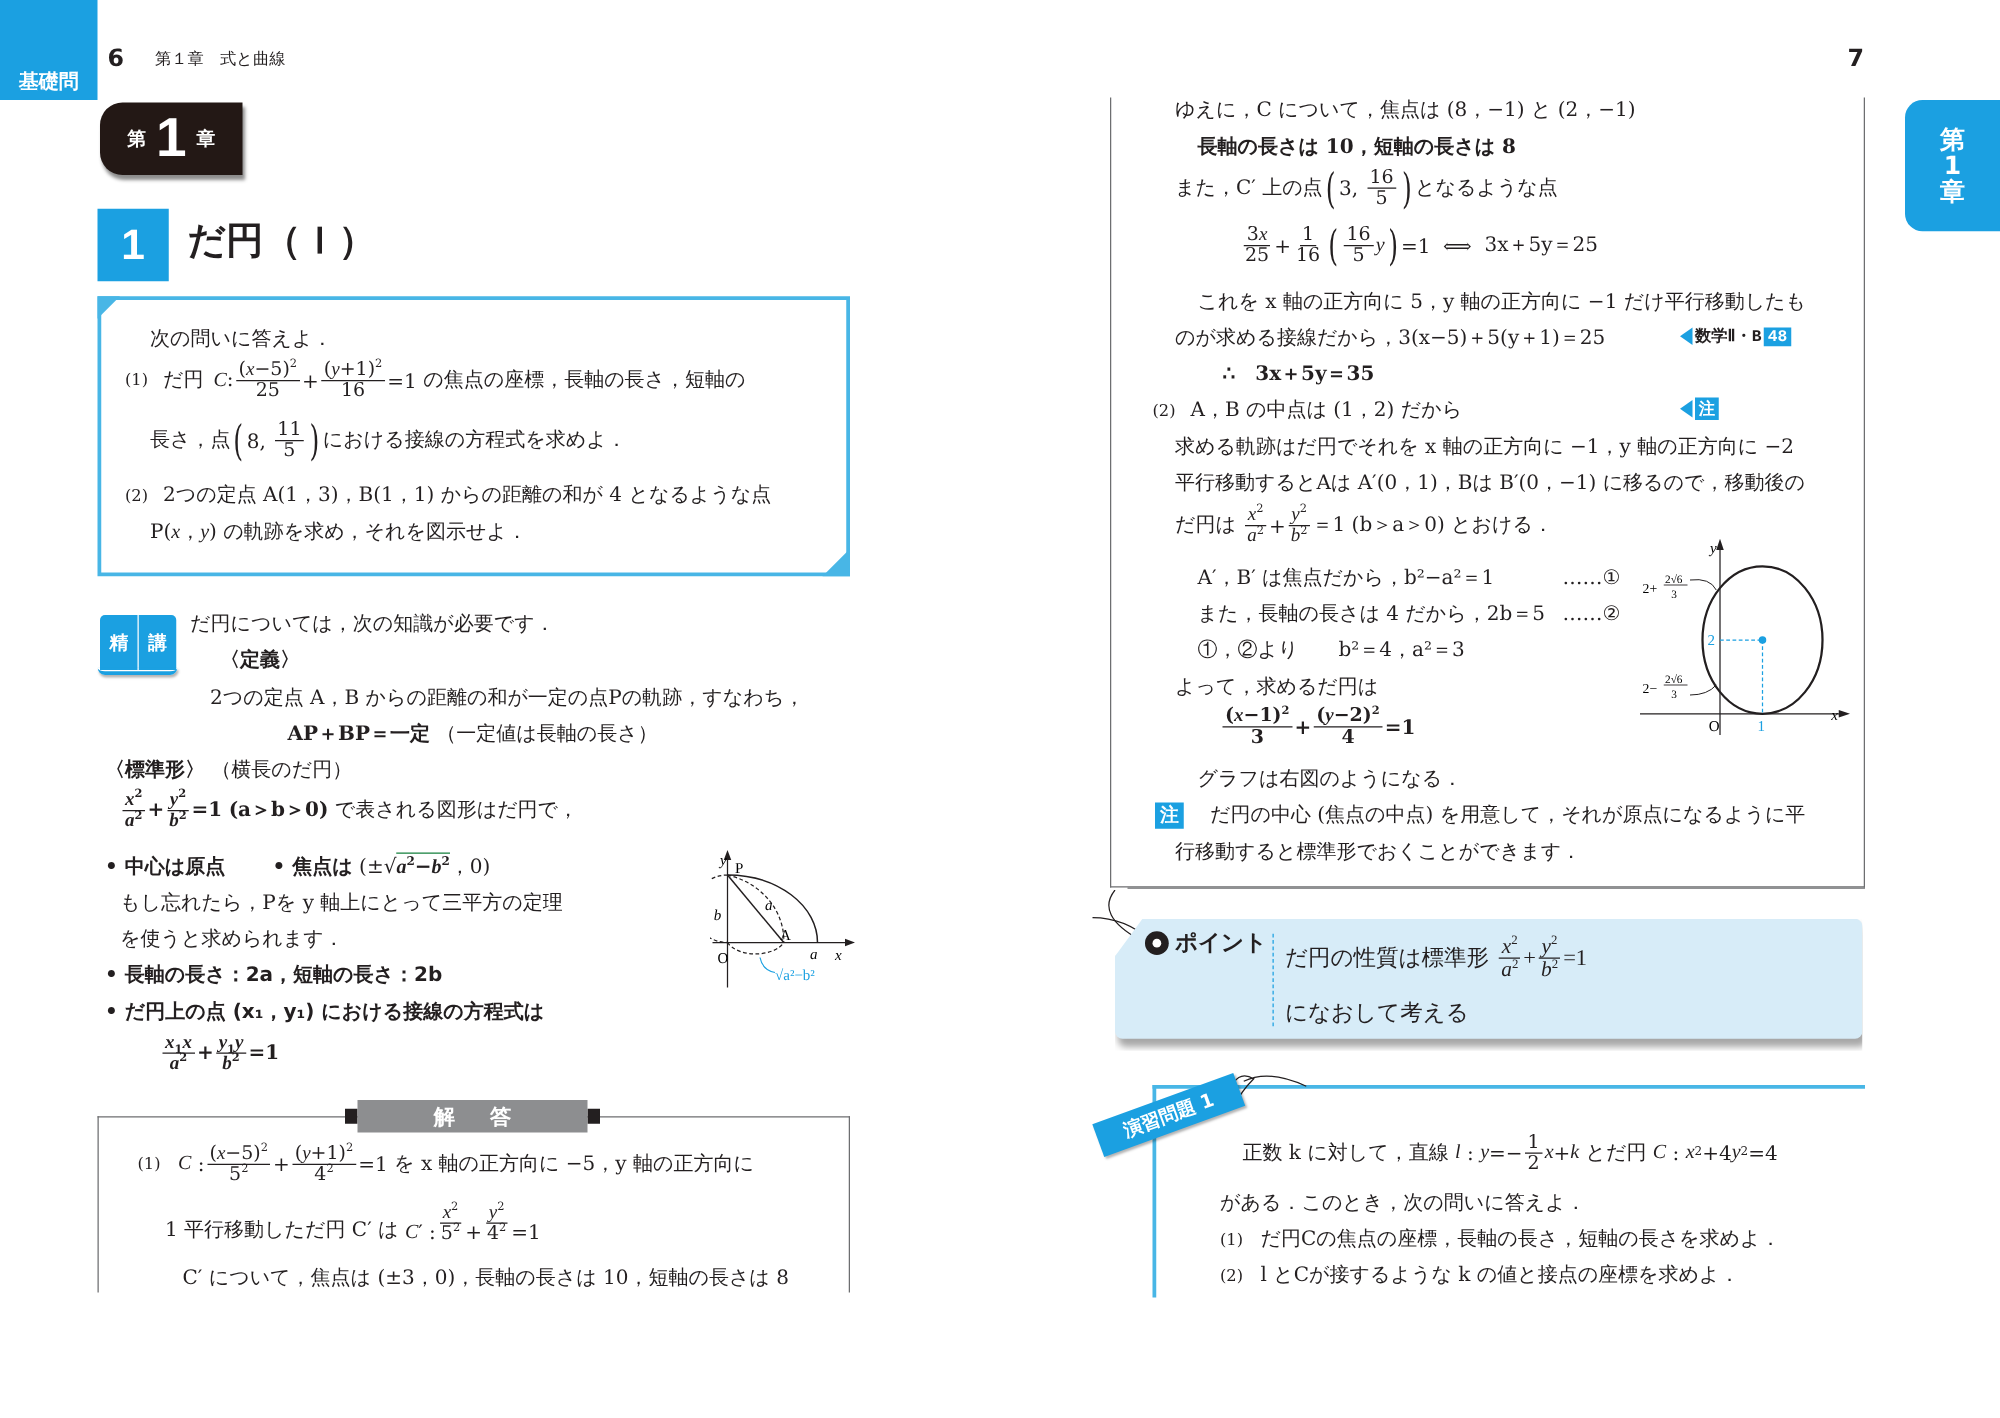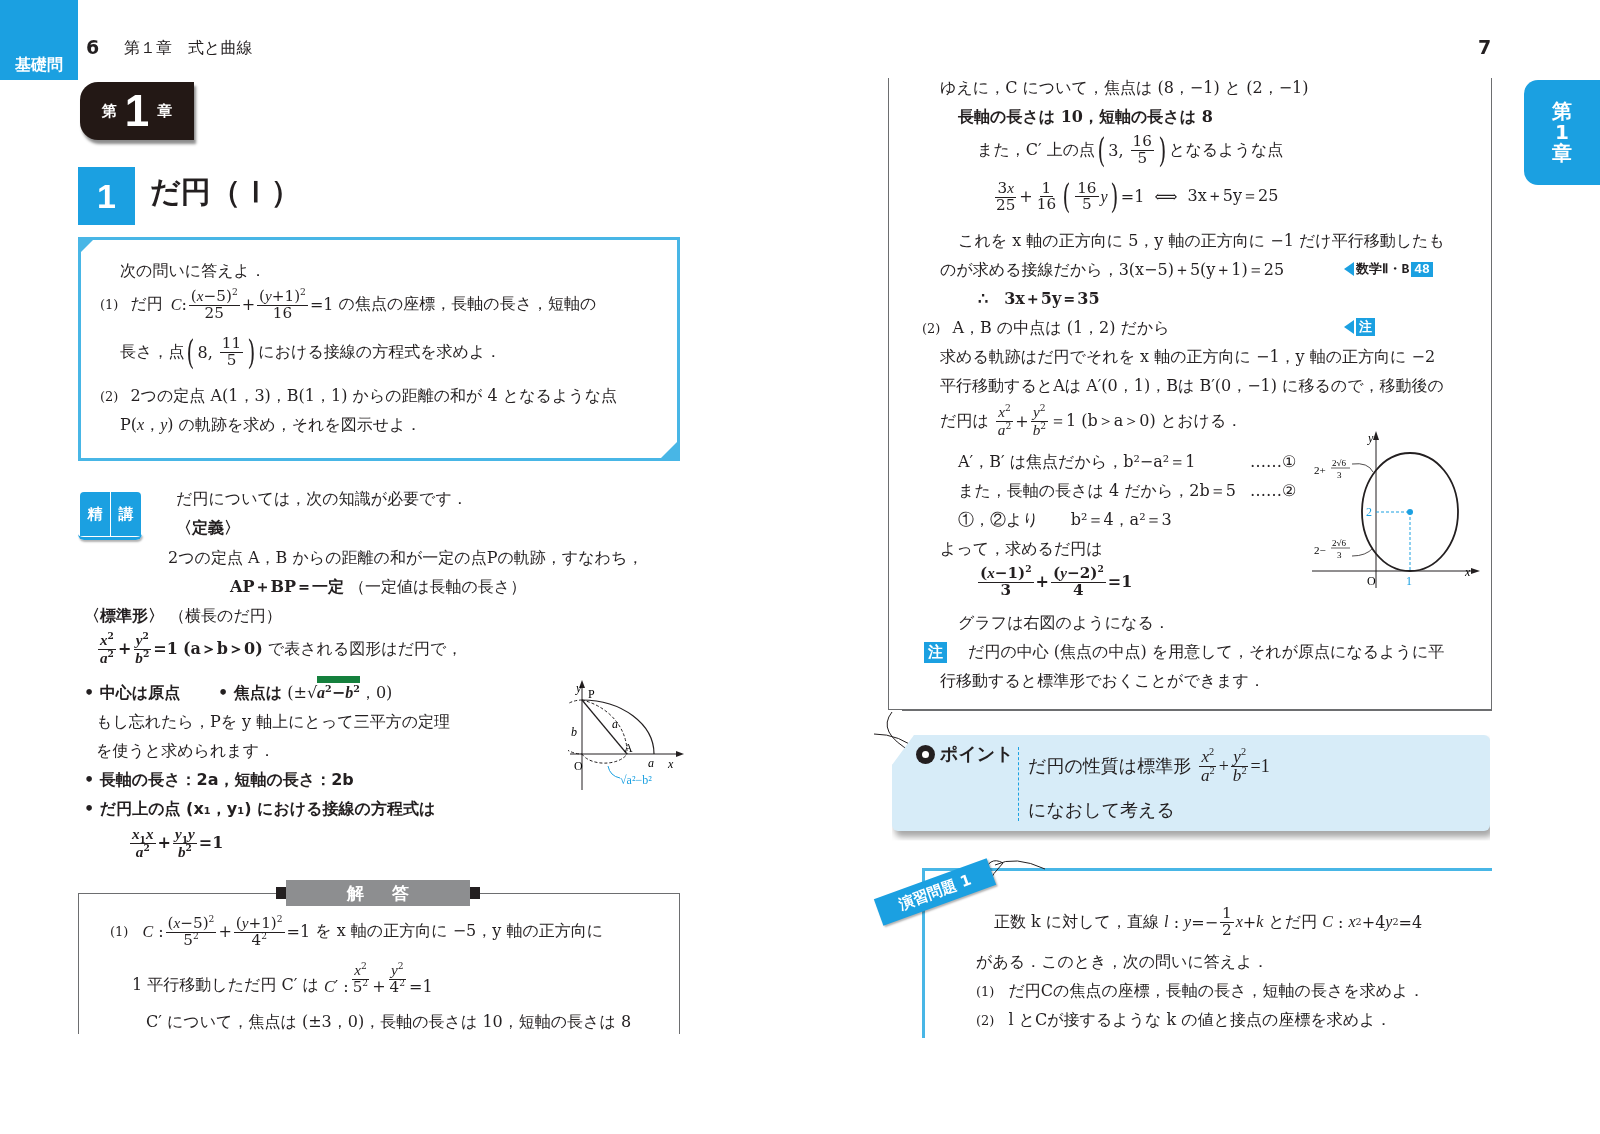--- a/index.html
+++ b/index.html
@@ -15,21 +15,21 @@
   .frac { display: inline-flex; flex-direction: column; align-items: center; vertical-align: middle; margin: 0 2px; line-height: 1.05; }
   .frac .num { border-bottom: 1px solid #231f20; padding: 0 2px; font-size: 0.95em; }
   .frac .den { padding: 0 2px; font-size: 0.95em; }
   sup { font-size: 0.6em; vertical-align: super; line-height: 0; }
   sub { font-size: 0.6em; vertical-align: sub; line-height: 0; }
   .paren-big { display: inline-block; font-size: 2.1em; vertical-align: middle; line-height: 1; transform: scaleX(0.6); font-weight: 200; }
 
   
   .kiso-tab { left: 0; top: 0; width: 78px; height: 80px; background: #1ba0e1; color: #fff; font-weight: bold; font-size: 16px; display: flex; align-items: flex-end; justify-content: center; padding-bottom: 4px; }
   .page-num { font-weight: bold; font-size: 19px; }
-  .running-head { font-size: 16px; }
+  .running-head { font-size: 13px; }
 
   
   .chap-banner { left: 80px; top: 82px; width: 605px; height: 60px; }
   .chap-dark { position: absolute; left: 0; top: 0; width: 114px; height: 58px; background: #231815; border-radius: 18px 0 0 18px; box-shadow: 2px 4px 3px rgba(0,0,0,0.45); color: #fff; display: flex; align-items: center; justify-content: center; gap: 8px; }
   .chap-dark .small { font-size: 15px; font-weight: bold; }
   .chap-dark .big { font-size: 44px; font-weight: bold; font-family: "Liberation Sans", sans-serif; }
   .chap-light { position: absolute; left: 120px; top: 0; right: 0; height: 56px; background: linear-gradient(#e4e5e6, #d3d4d5); border-radius: 0 18px 0 0; box-shadow: 2px 4px 3px rgba(0,0,0,0.4); display: flex; align-items: center; padding-left: 8px; }
   .chap-light span { font-size: 32px; font-weight: bold; color: #231f20; }
 
   
@@ -124,38 +124,38 @@
 <div class="line" style="left:100px; top:386px;">
   <span style="font-size:13px; margin-right:12px;">(2)</span><span>2つの定点 A(1，3)，B(1，1) からの距離の和が 4 となるような点</span>
 </div>
 <div class="line" style="left:120px; top:415px;">P(<i class="v">x</i>，<i class="v">y</i>) <span>の軌跡を求め，それを図示せよ．</span></div>
 
 <div class="abs seiko sans">
   <div class="pg pgl">精</div>
   <div class="pg pgr">講</div>
   <div class="base"></div>
 </div>
-<div class="line" style="left:176px; top:489px;">だ円については，次の知識が必要です．</div>
+<div class="line" style="left:152px; top:489px;">だ円については，次の知識が必要です．</div>
 <div class="line sans" style="left:176px; top:518px; font-weight:bold;">〈定義〉</div>
 <div class="line" style="left:168px; top:548px;">2つの定点 A，B からの距離の和が一定の点Pの軌跡，すなわち，</div>
 <div class="line" style="left:230px; top:577px;"><b>AP＋BP＝一定</b> <span>（一定値は長軸の長さ）</span></div>
 <div class="line" style="left:84px; top:606px;"><b class="sans">〈標準形〉</b> <span>（横長のだ円）</span></div>
 <div class="line" style="left:96px; top:632px; display:flex; align-items:center;">
   <b><span class="frac">
         <span class="num"><i class="v">x</i><sup>2</sup></span>
         <span class="den"><i class="v">a</i><sup>2</sup></span>
       </span>+<span class="frac">
         <span class="num"><i class="v">y</i><sup>2</sup></span>
         <span class="den"><i class="v">b</i><sup>2</sup></span>
       </span>=1</b>&nbsp;
   <b>(a＞b＞0)</b>&nbsp;
   <span>で表される図形はだ円で，</span>
 </div>
 <div class="line sans" style="left:84px; top:683px; font-weight:bold;"><span class="bullet">中心は原点</span></div>
-<div class="line" style="left:218px; top:683px;"><b class="sans bullet">焦点は</b> (±√<span style="border-top:7px solid #15803d;"><b><i class="v">a</i><sup>2</sup>−<i class="v">b</i><sup>2</sup></b></span>，0)</div>
+<div class="line" style="left:218px; top:683px;"><b class="sans bullet">焦点は</b> (±√<span style="border-top:1px solid #15803d;"><b><i class="v">a</i><sup>2</sup>−<i class="v">b</i><sup>2</sup></b></span>，0)</div>
 <div class="line" style="left:96px; top:712px;">もし忘れたら，Pを y 軸上にとって三平方の定理</div>
 <div class="line" style="left:96px; top:741px;">を使うと求められます．</div>
 <div class="line sans" style="left:84px; top:770px; font-weight:bold;"><span class="bullet">長軸の長さ：2a，短軸の長さ：2b</span></div>
 <div class="line sans" style="left:84px; top:799px; font-weight:bold;"><span class="bullet">だ円上の点 (x₁，y₁) における接線の方程式は</span></div>
 <div class="line" style="left:128px; top:826px;"><b><span class="frac">
         <span class="num"><i class="v">x</i><sub>1</sub><i class="v">x</i></span>
         <span class="den"><i class="v">a</i><sup>2</sup></span>
       </span>+<span class="frac">
         <span class="num"><i class="v">y</i><sub>1</sub><i class="v">y</i></span>
         <span class="den"><i class="v">b</i><sup>2</sup></span>
@@ -220,21 +220,21 @@
   <span>第</span>
   <span>1</span>
   <span>章</span>
 </div>
 
 <div class="abs r-frame"></div>
 <div class="abs r-frame-inner"></div>
 
 <div class="line" style="left:940px; top:78px;">ゆえに，C について，焦点は (8，−1) と (2，−1)</div>
 <div class="line" style="left:958px; top:107px; font-weight:bold;">長軸の長さは 10，短軸の長さは 8</div>
-<div class="line" style="left:940px; top:134px; display:flex; align-items:center;margin-left:37px;">
+<div class="line" style="left:940px; top:134px; display:flex; align-items:center;">
   <span>また，C′ 上の点</span>
   <span class="paren-big">(</span>3,&nbsp;<span class="frac">
       <span class="num">16</span>
       <span class="den">5</span>
     </span><span class="paren-big">)</span>
   <span>となるような点</span>
 </div>
 <div class="line" style="left:992px; top:180px; display:flex; align-items:center;">
   <span class="frac">
       <span class="num">3<i class="v">x</i></span>

